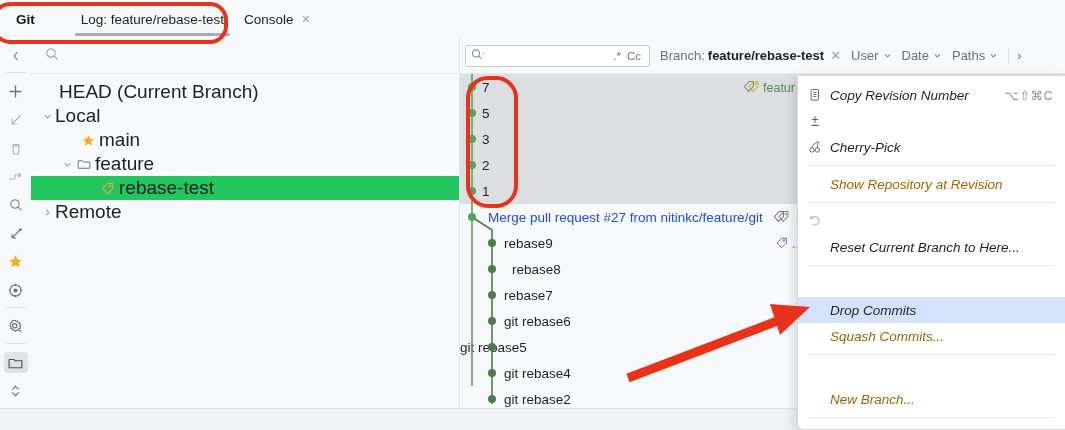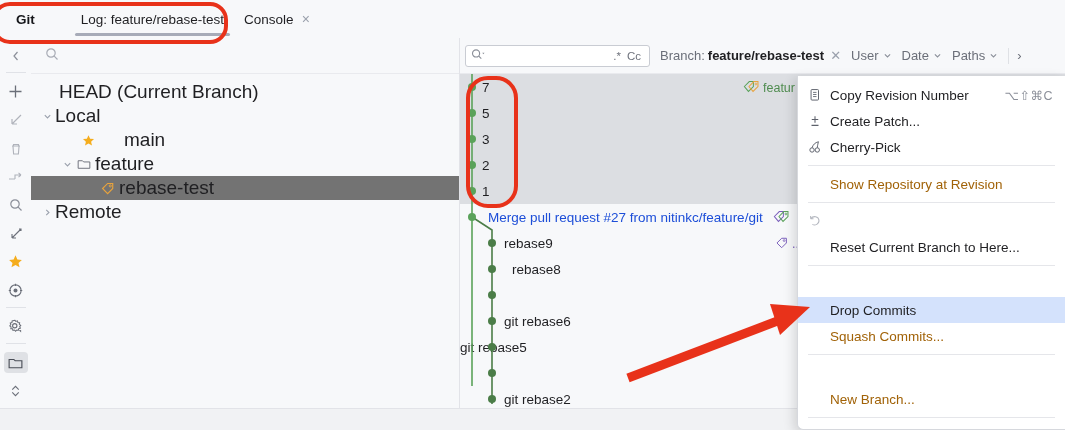--- a/index.html
+++ b/index.html
@@ -114,38 +114,38 @@
   }
   .bp-row {
     height: 24px;
     display: flex;
     align-items: center;
     font-size: 19px;
     color: #1f1f22;
     padding-left: 8px;
     white-space: nowrap;
   }
-  .bp-row.selected { background: #737373; }
+  .bp-row.selected { background: #22c55e; }
   .bp-arrow {
     width: 16px;
     display: flex;
     align-items: center;
     justify-content: center;
     color: #9aa0ac;
   }
   .bp-ico {
     width: 18px;
     display: flex;
     align-items: center;
     justify-content: center;
     margin-right: 2px;
   }
   .indent-0 { padding-left: 8px; }
   .indent-1 { padding-left: 28px; }
-  .indent-2 { padding-left: 48px; gap: 25px; }
+  .indent-2 { padding-left: 48px; }
   .indent-3 { padding-left: 68px; }
 
   
   .log-area {
     position: absolute;
     left: 460px; top: 38px;
     width: 605px; height: 392px;
     background: #f7f8fa;
   }
   .filterbar {
@@ -279,21 +279,21 @@
   }
   .mi.disabled { color: #a16207; }
   .mi.hl { background: #d4e2fc; }
   .mi-ico {
     width: 22px;
     display: flex;
     align-items: center;
     justify-content: flex-start;
   }
   .mi-ico.blank { visibility: hidden; }
-  .mi-label { flex: 1; }
+  .mi-label { flex: 1; font-style: italic; }
   .mi-shortcut {
     color: #8b8f99;
     font-size: 12.5px;
     padding-right: 12px;
     letter-spacing: 0.5px;
   }
   .mi-right {
     color: #a6a9b2;
     font-size: 13px;
     padding-right: 12px;
@@ -559,25 +559,31 @@
         </div>
       <div class="crow" style="top:130px">
           <span class="crow-subj muted" style="margin-left:28px">Merge pull request #27 from nitinkc/feature/git</span>
         </div>
       <div class="crow" style="top:156px">
           <span class="crow-subj" style="margin-left:44px">rebase9</span>
         </div>
       <div class="crow" style="top:182px">
           <span class="crow-subj" style="margin-left:52px">rebase8</span>
         </div>
+      <div class="crow" style="top:208px">
+          <span class="crow-subj" style="margin-left:44px">rebase7</span>
+        </div>
       <div class="crow" style="top:234px">
           <span class="crow-subj" style="margin-left:44px">git rebase6</span>
         </div>
       <div class="crow" style="top:260px">
           <span class="crow-subj" style="">git rebase5</span>
+        </div>
+      <div class="crow" style="top:286px">
+          <span class="crow-subj" style="margin-left:44px">git rebase4</span>
         </div>
       <div class="crow" style="top:312px">
           <span class="crow-subj" style="margin-left:44px">git rebase2</span>
         </div>
 
       <svg class="graph-col">
         <path d="M12 0 V312" stroke="#5aa25a" stroke-width="1.6" fill="none"></path>
         <path d="M12 143 L32 156 V330" stroke="#4b7d48" stroke-width="1.6" fill="none"></path>
         <circle cx="12" cy="13" r="4" fill="#5aa25a"></circle>
         <circle cx="12" cy="39" r="4" fill="#5aa25a"></circle>
@@ -646,21 +652,20 @@
       <span class="mi-label">Copy Revision Number</span>
       <span class="mi-shortcut">⌥⇧⌘C</span>
     </div>
 
     <div class="mi">
       <span class="mi-ico">
         <svg width="14" height="14" viewBox="0 0 16 16">
             <path d="M8 2.6 V10 M4.3 6.3 H11.7 M4 13 H12" stroke="#5d616b" stroke-width="1.2" fill="none"></path>
           </svg>
       </span>
-      <span class="mi-label">Create Patch...</span>
       <span class="mi-shortcut"></span>
     </div>
 
     <div class="mi">
       <span class="mi-ico">
         <svg width="14" height="14" viewBox="0 0 16 16">
             <circle cx="4.6" cy="11.4" r="2.5" fill="none" stroke="#5d616b" stroke-width="1.1"></circle>
             <circle cx="10.6" cy="11.4" r="2.5" fill="none" stroke="#5d616b" stroke-width="1.1"></circle>
             <path d="M4.6 8.9 C6 5 8 3 12 2 M10.6 8.9 C11 5.5 11.5 3.5 12 2" fill="none" stroke="#5d616b" stroke-width="1.1"></path>
           </svg>

